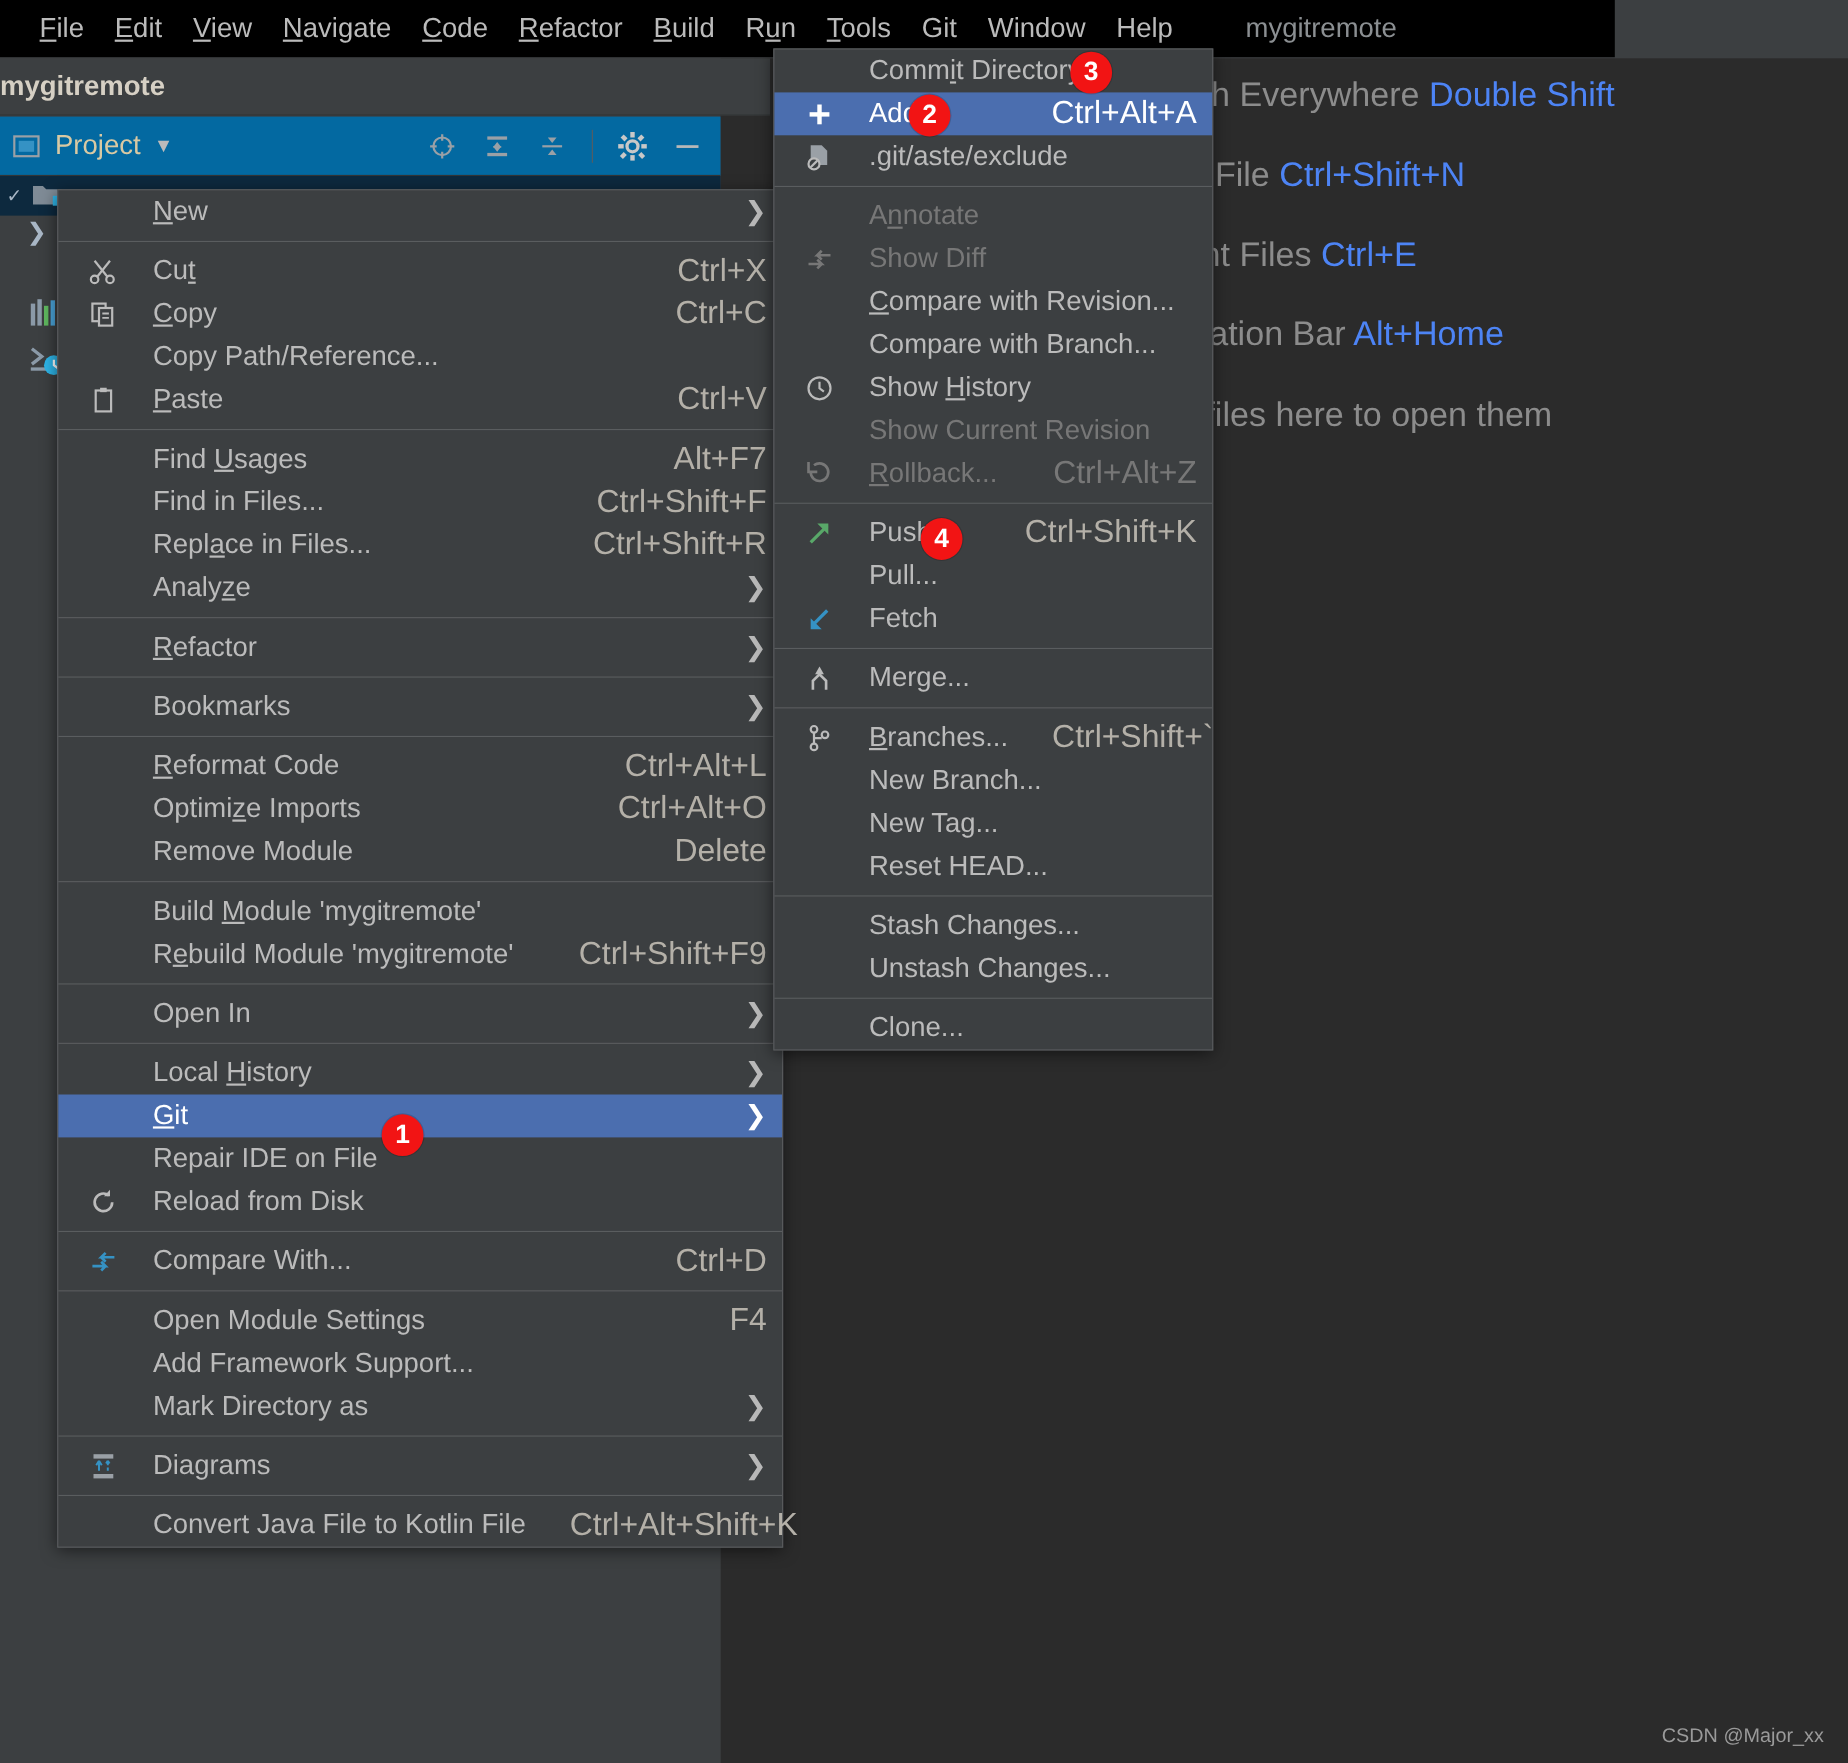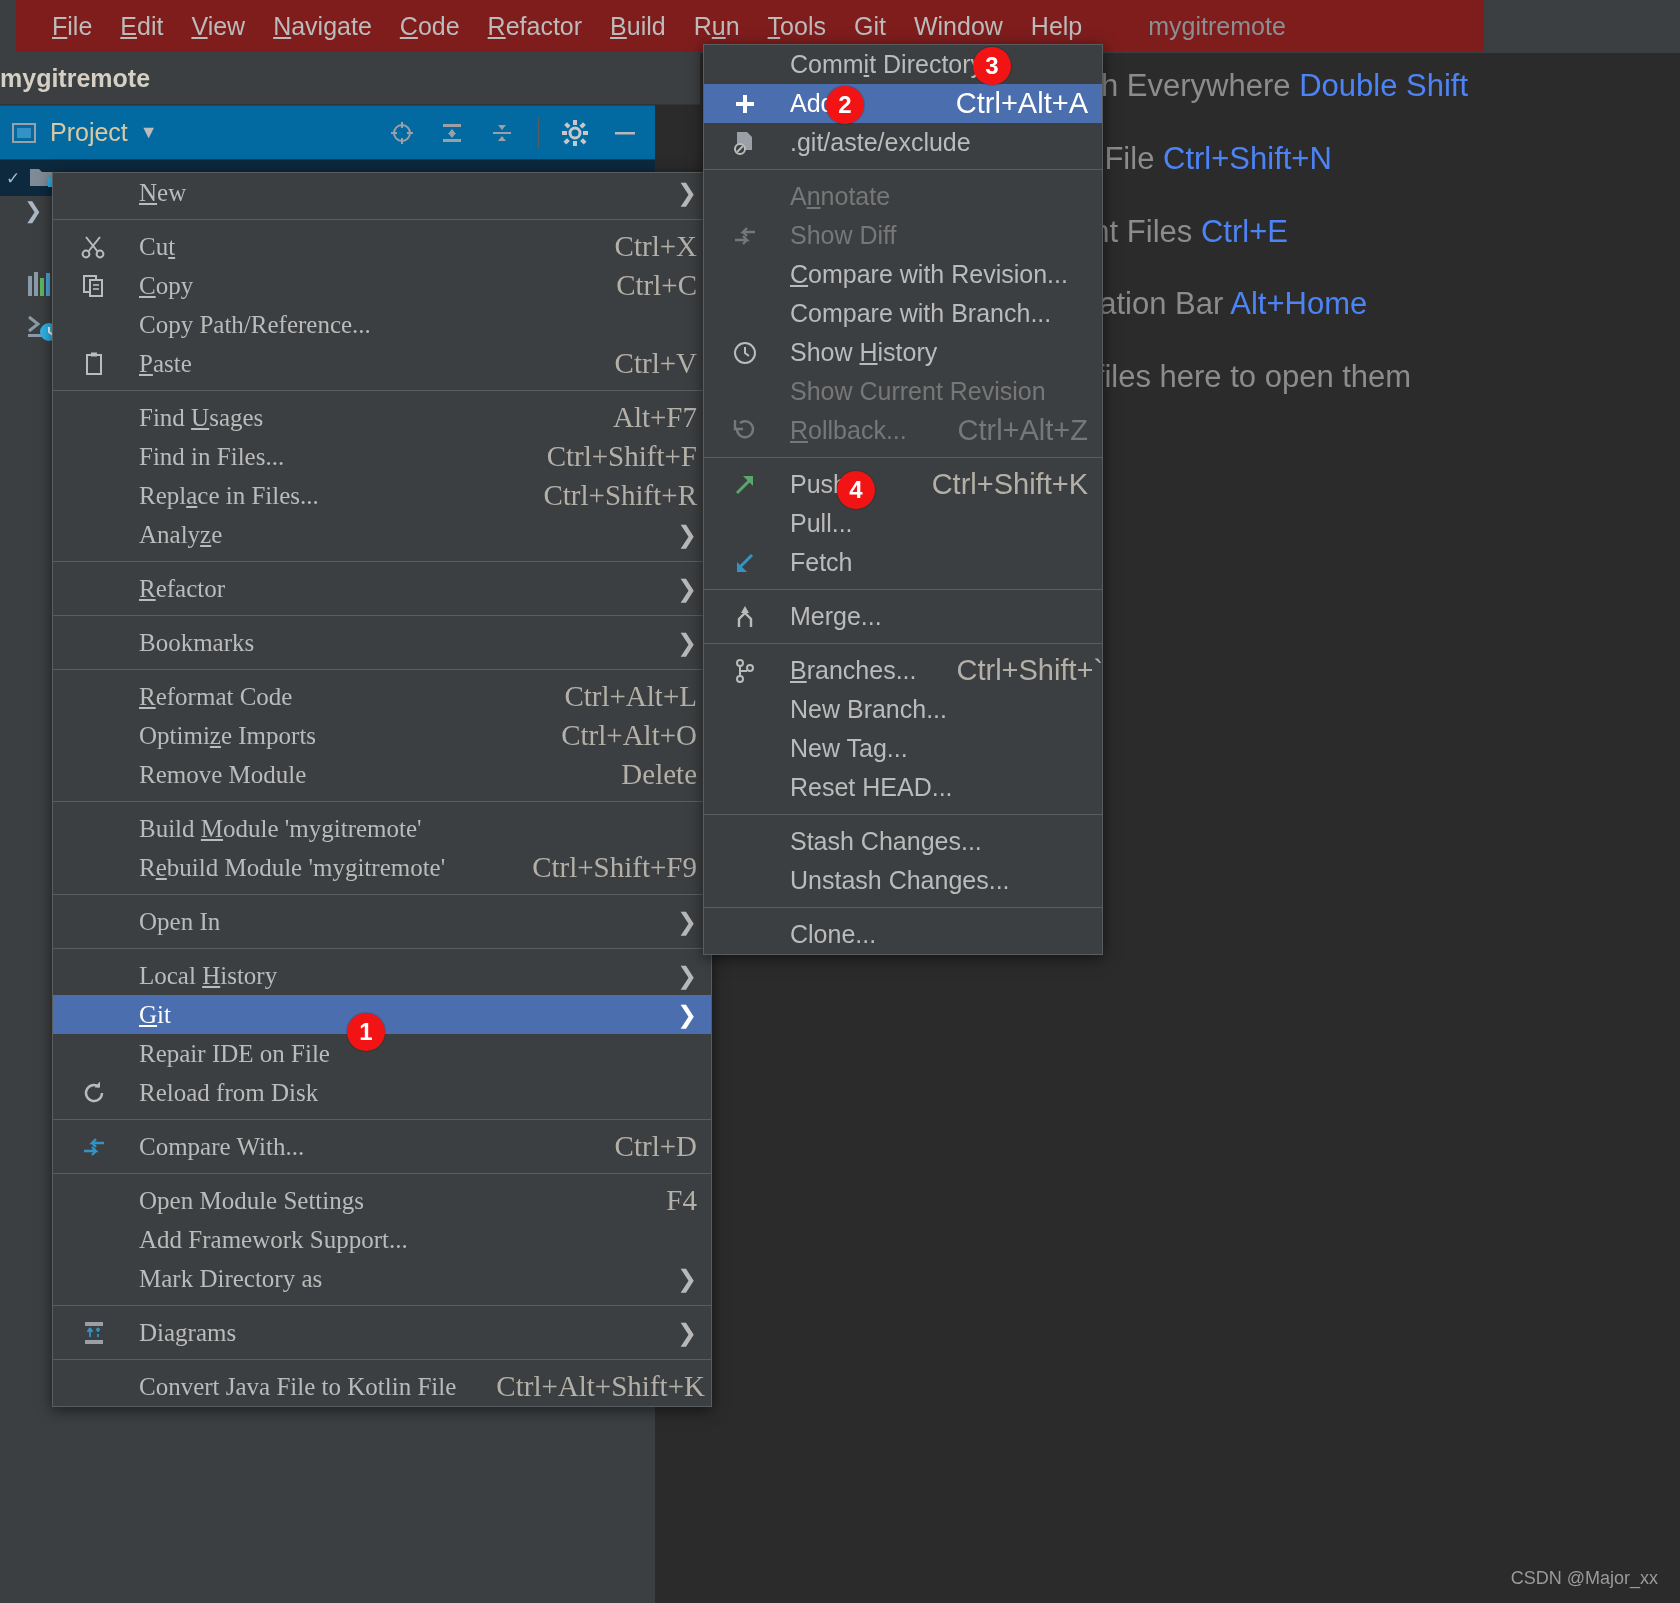--- a/index.html
+++ b/index.html
@@ -6,22 +6,22 @@
   html, body {
     width: 1680px; height: 1603px;
     background: #3c3f41;
     font-family: "Liberation Sans", sans-serif;
     overflow: hidden;
   }
   #root { position: relative; width: 1680px; height: 1603px; background: #3c3f41; }
 
   
   .menubar {
-    position: absolute; left: 16px; top: 0; width: 1468px; height: 52px;
-    background: #7f1d1d; display: flex; align-items: center; padding-left: 22px;
+    position: absolute; left: 0; top: 0; width: 1468px; height: 52px;
+    background: #000000; display: flex; align-items: center; padding-left: 22px;
   }
   .menubar .mi {
     color: #bbbbbb; font-size: 25px; padding: 0 14px; white-space: nowrap;
   }
   .menubar .mi u { text-decoration: underline; text-underline-offset: 2px; }
   .menubar .proj-name { color: #8b8f92; font-size: 25px; margin-left: 52px; }
 
   
   .projwin-title {
     position: absolute; left: 0; top: 53px; width: 700px; height: 52px;
@@ -87,21 +87,21 @@
   .menu-item .arrow { margin-left: auto; color: #b8b8b8; font-size: 24px; padding-left: 30px; }
   .menu-item.selected { background: #4b6eaf; color: #ffffff; }
   .menu-item.selected .accel { color: #ffffff; }
   .menu-item.selected .arrow { color: #ffffff; }
   .menu-item.disabled { color: #777777; }
   .menu-item.disabled .accel { color: #777777; }
   .menu-sep { height: 1px; background: #5a5d5f; margin: 7px 0; }
   u.mn { text-decoration: underline; text-underline-offset: 2px; }
 
   
-  #ctxmenu { left: 52px; top: 172px; width: 660px; font-family: Liberation Serif, serif; }
+  #ctxmenu { left: 52px; top: 172px; width: 660px; }
   #gitmenu { left: 703px; top: 44px; width: 400px; }
 
   
   .badge {
     position: absolute; width: 38px; height: 38px; border-radius: 50%;
     background: #f21414; color: #fff; font-size: 24px; font-weight: bold;
     display: flex; align-items: center; justify-content: center;
     z-index: 50; box-shadow: 0 0 0 1px rgba(0,0,0,.15);
   }
 

